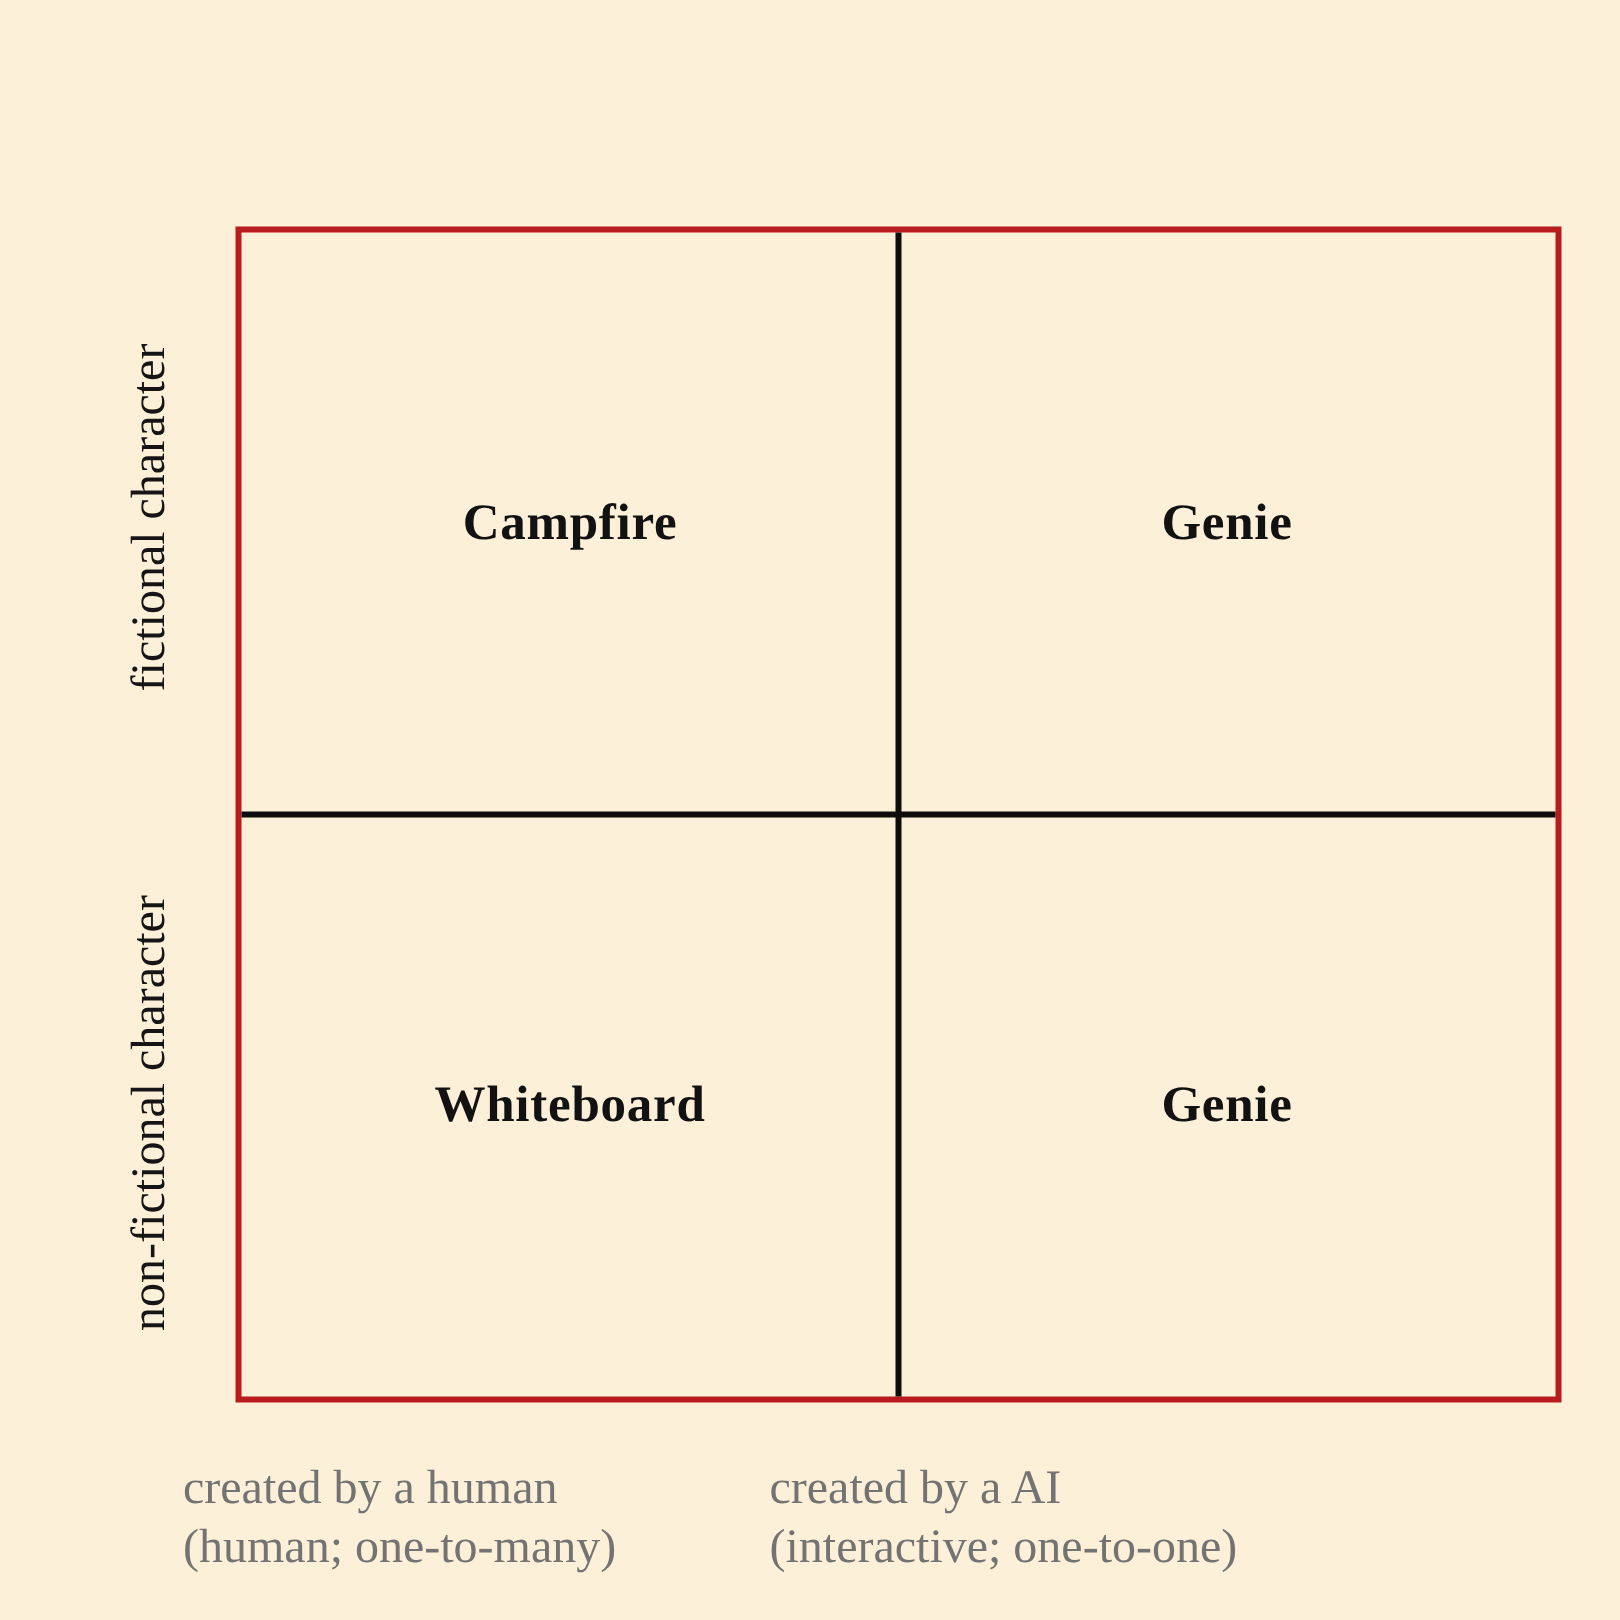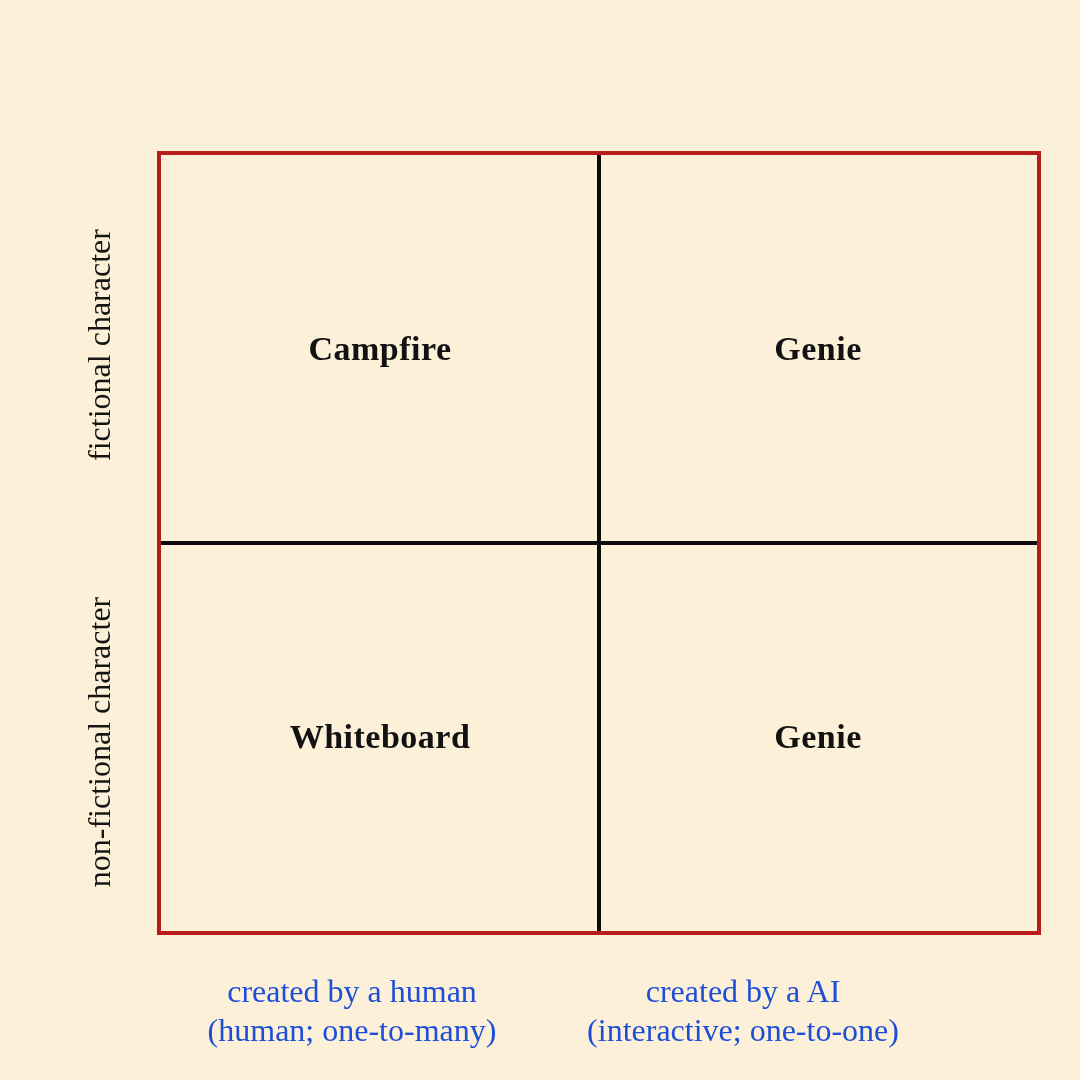--- a/index.html
+++ b/index.html
@@ -74,24 +74,24 @@
     white-space: nowrap;
     color: #151515;
   }
   .y-top    { left: 99px; top: 345px; }
   .y-bottom { left: 99px; top: 742px; }
   
   .x-label {
     position: absolute;
     top: 972px;
     width: 460px;
-    text-align: center;
+    text-align: left;
     font-size: 32px;
     line-height: 1.22;
-    color: #1d4ed8;
+    color: #737373;
   }
   .x-left  { left: 122px; }
   .x-right { left: 513px; }
   .x-label .line { display: block; white-space: nowrap; }
 </style>
 </head>
 <body>
 
 <div class="stage">
 

